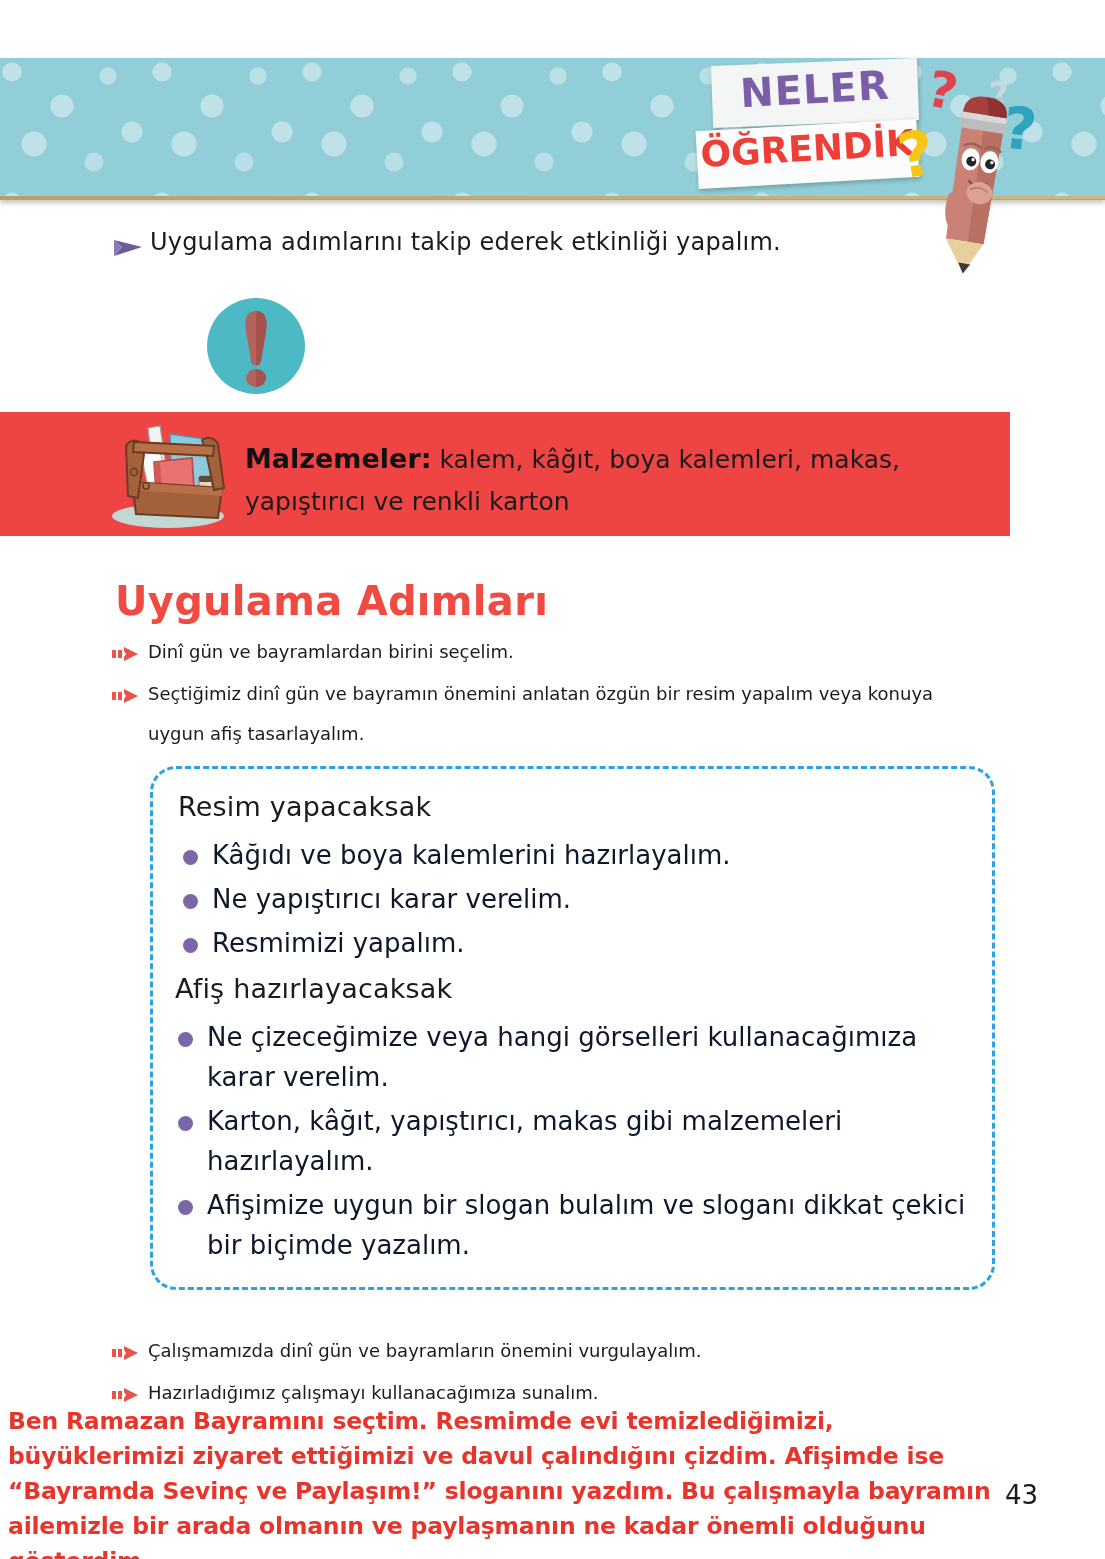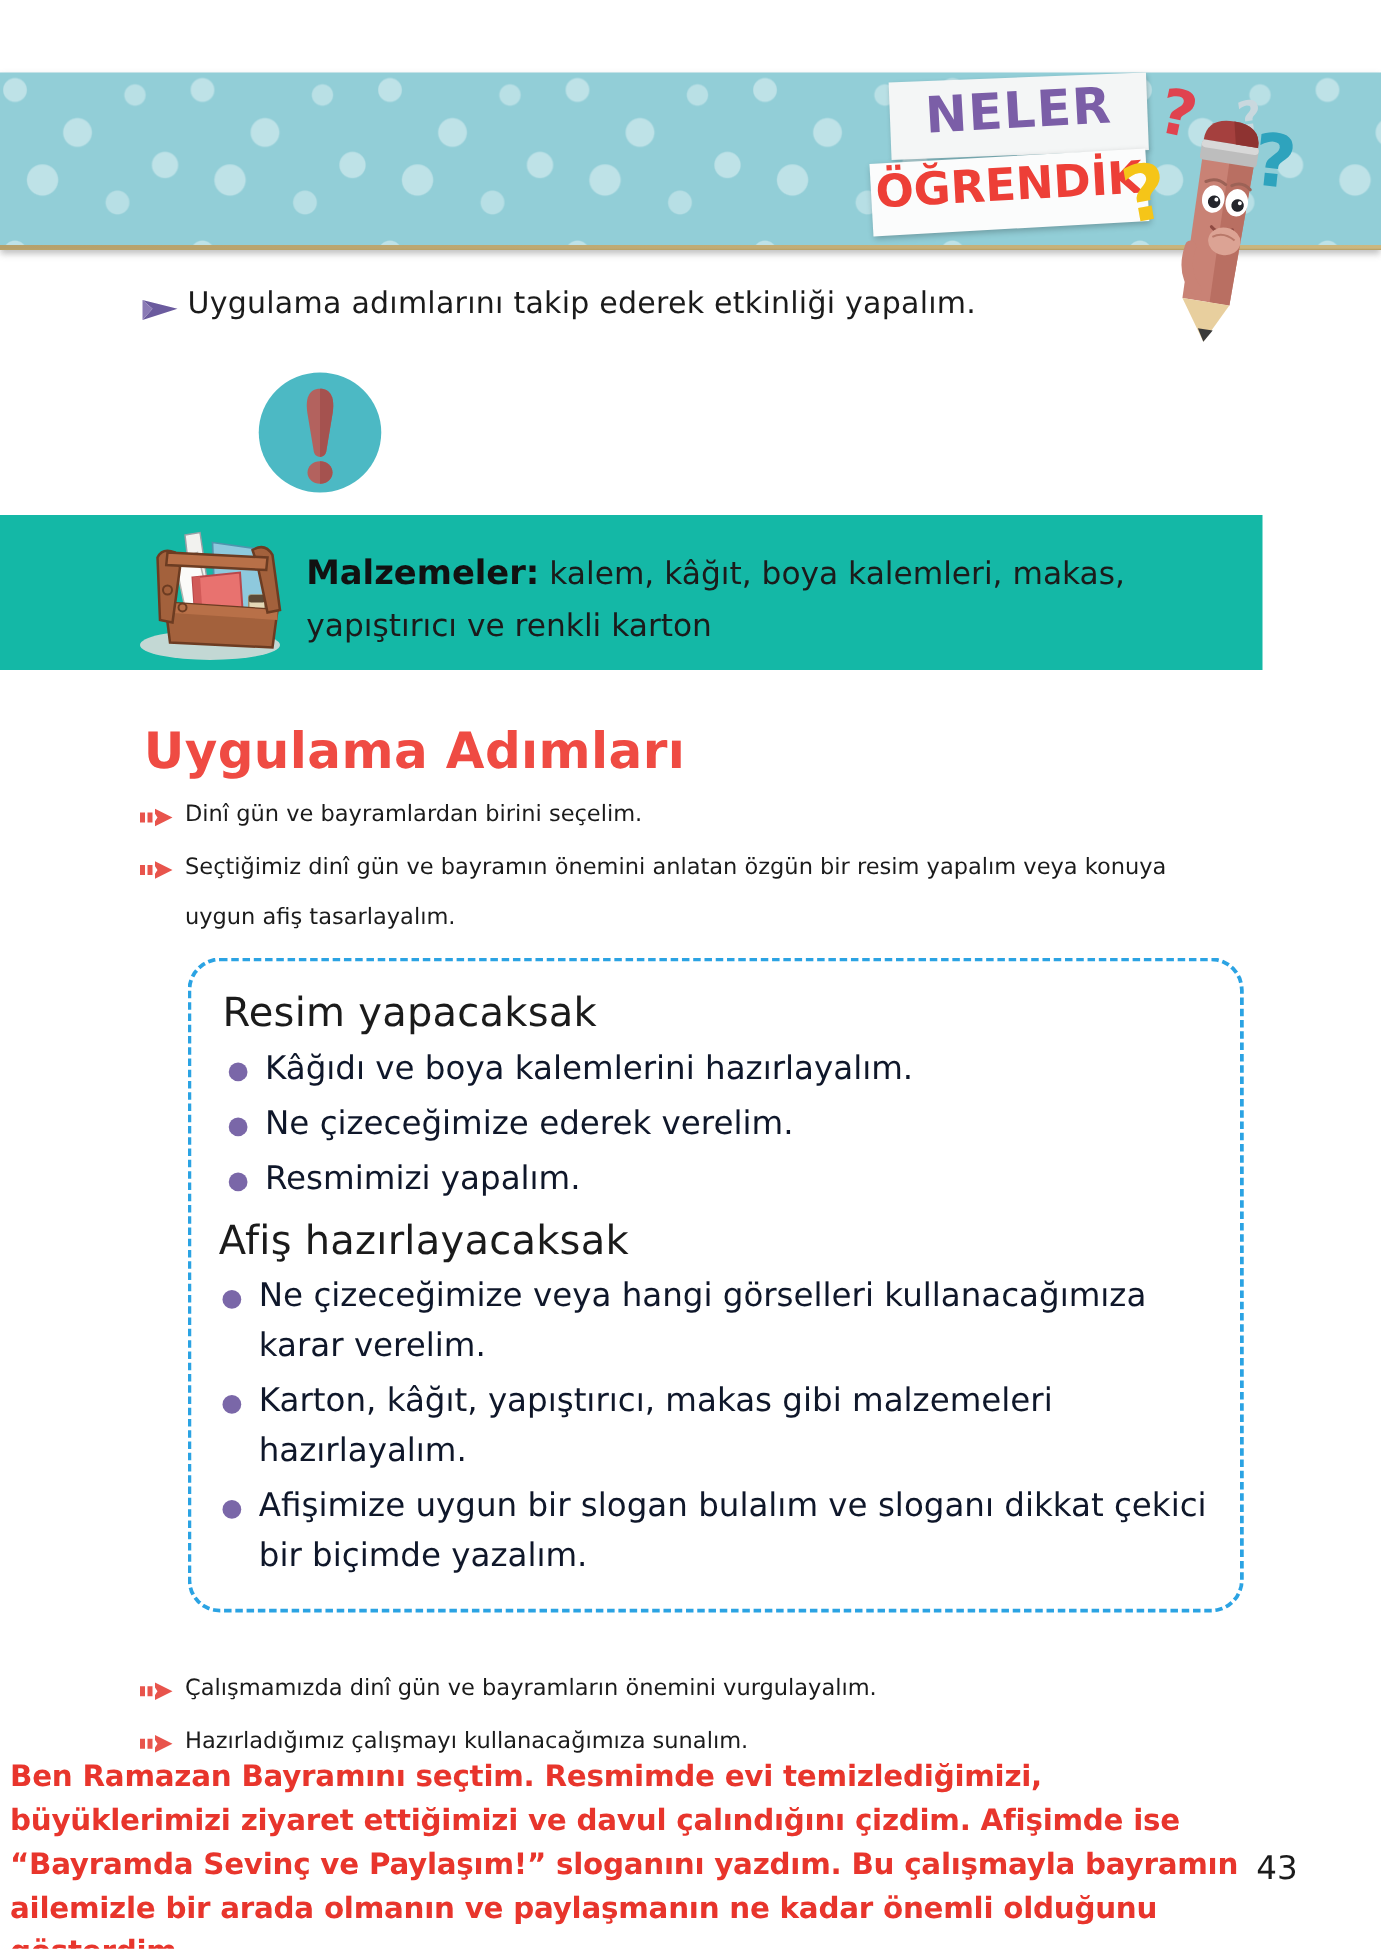--- a/index.html
+++ b/index.html
@@ -141,21 +141,21 @@
     height: 98px;
   }
 
   
   .materials-bar {
     position: absolute;
     left: 0;
     top: 412px;
     width: 1010px;
     height: 124px;
-    background: #14b8a6;
+    background: #ef4444;
   }
   .toolbox-icon {
     position: absolute;
     left: 96px;
     top: 6px;
     width: 140px;
     height: 112px;
   }
   .materials-text {
     position: absolute;
@@ -217,21 +217,21 @@
     top: 766px;
     width: 845px;
     height: 524px;
     border: 3px dashed #2ba3e3;
     border-radius: 26px;
     box-sizing: border-box;
   }
   .sub-heading {
     position: absolute;
     font-family: "DejaVu Sans", sans-serif;
-    font-size: 32px;
+    font-size: 27px;
     color: #1b1b1b;
     letter-spacing: 0.2px;
   }
   .sub-heading-1 { left: 25px; top: 22px; }
   .sub-heading-2 { left: 22px; top: 204px; }
 
   .bullet-list {
     position: absolute;
     width: 800px;
   }
@@ -422,21 +422,21 @@
 
   <div class="sub-heading sub-heading-1">Resim yapacaksak</div>
 
   <div class="bullet-list bl-1">
     <div class="bullet-item">
       <div class="bullet-dot"></div>
       <div class="bullet-text">Kâğıdı ve boya kalemlerini hazırlayalım.</div>
     </div>
     <div class="bullet-item">
       <div class="bullet-dot"></div>
-      <div class="bullet-text">Ne çizeceğimize ederek verelim.</div>
+      <div class="bullet-text">Ne yapıştırıcı karar verelim.</div>
     </div>
     <div class="bullet-item">
       <div class="bullet-dot"></div>
       <div class="bullet-text">Resmimizi yapalım.</div>
     </div>
   </div>
 
   <div class="sub-heading sub-heading-2">Afiş hazırlayacaksak</div>
 
   <div class="bullet-list bl-2">

